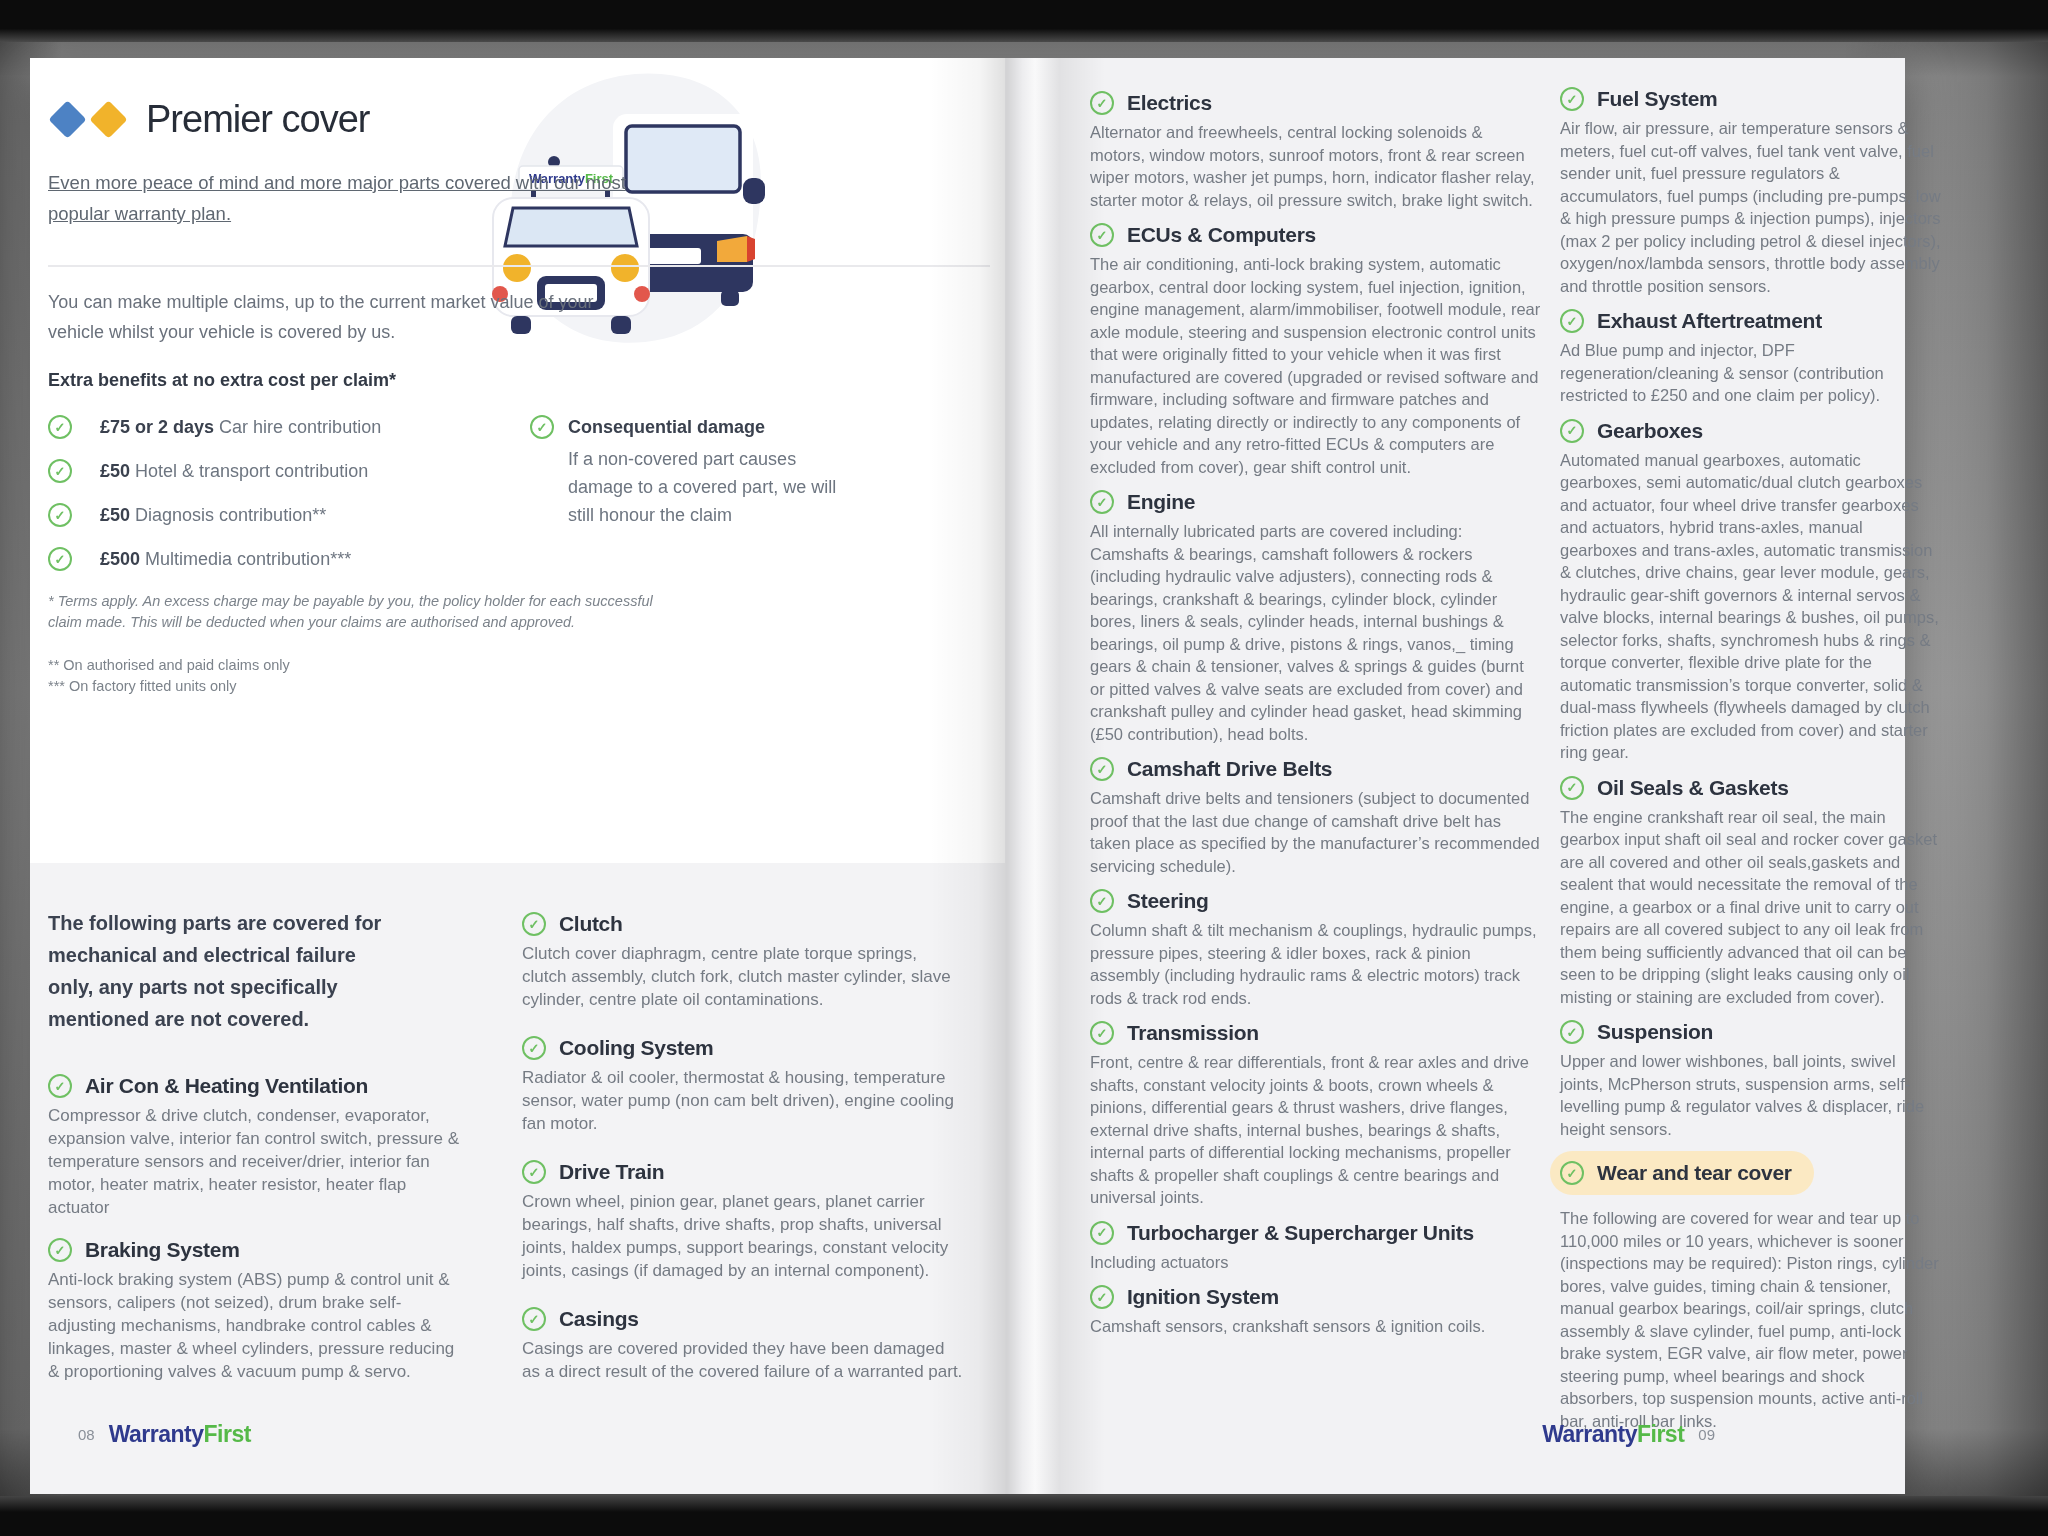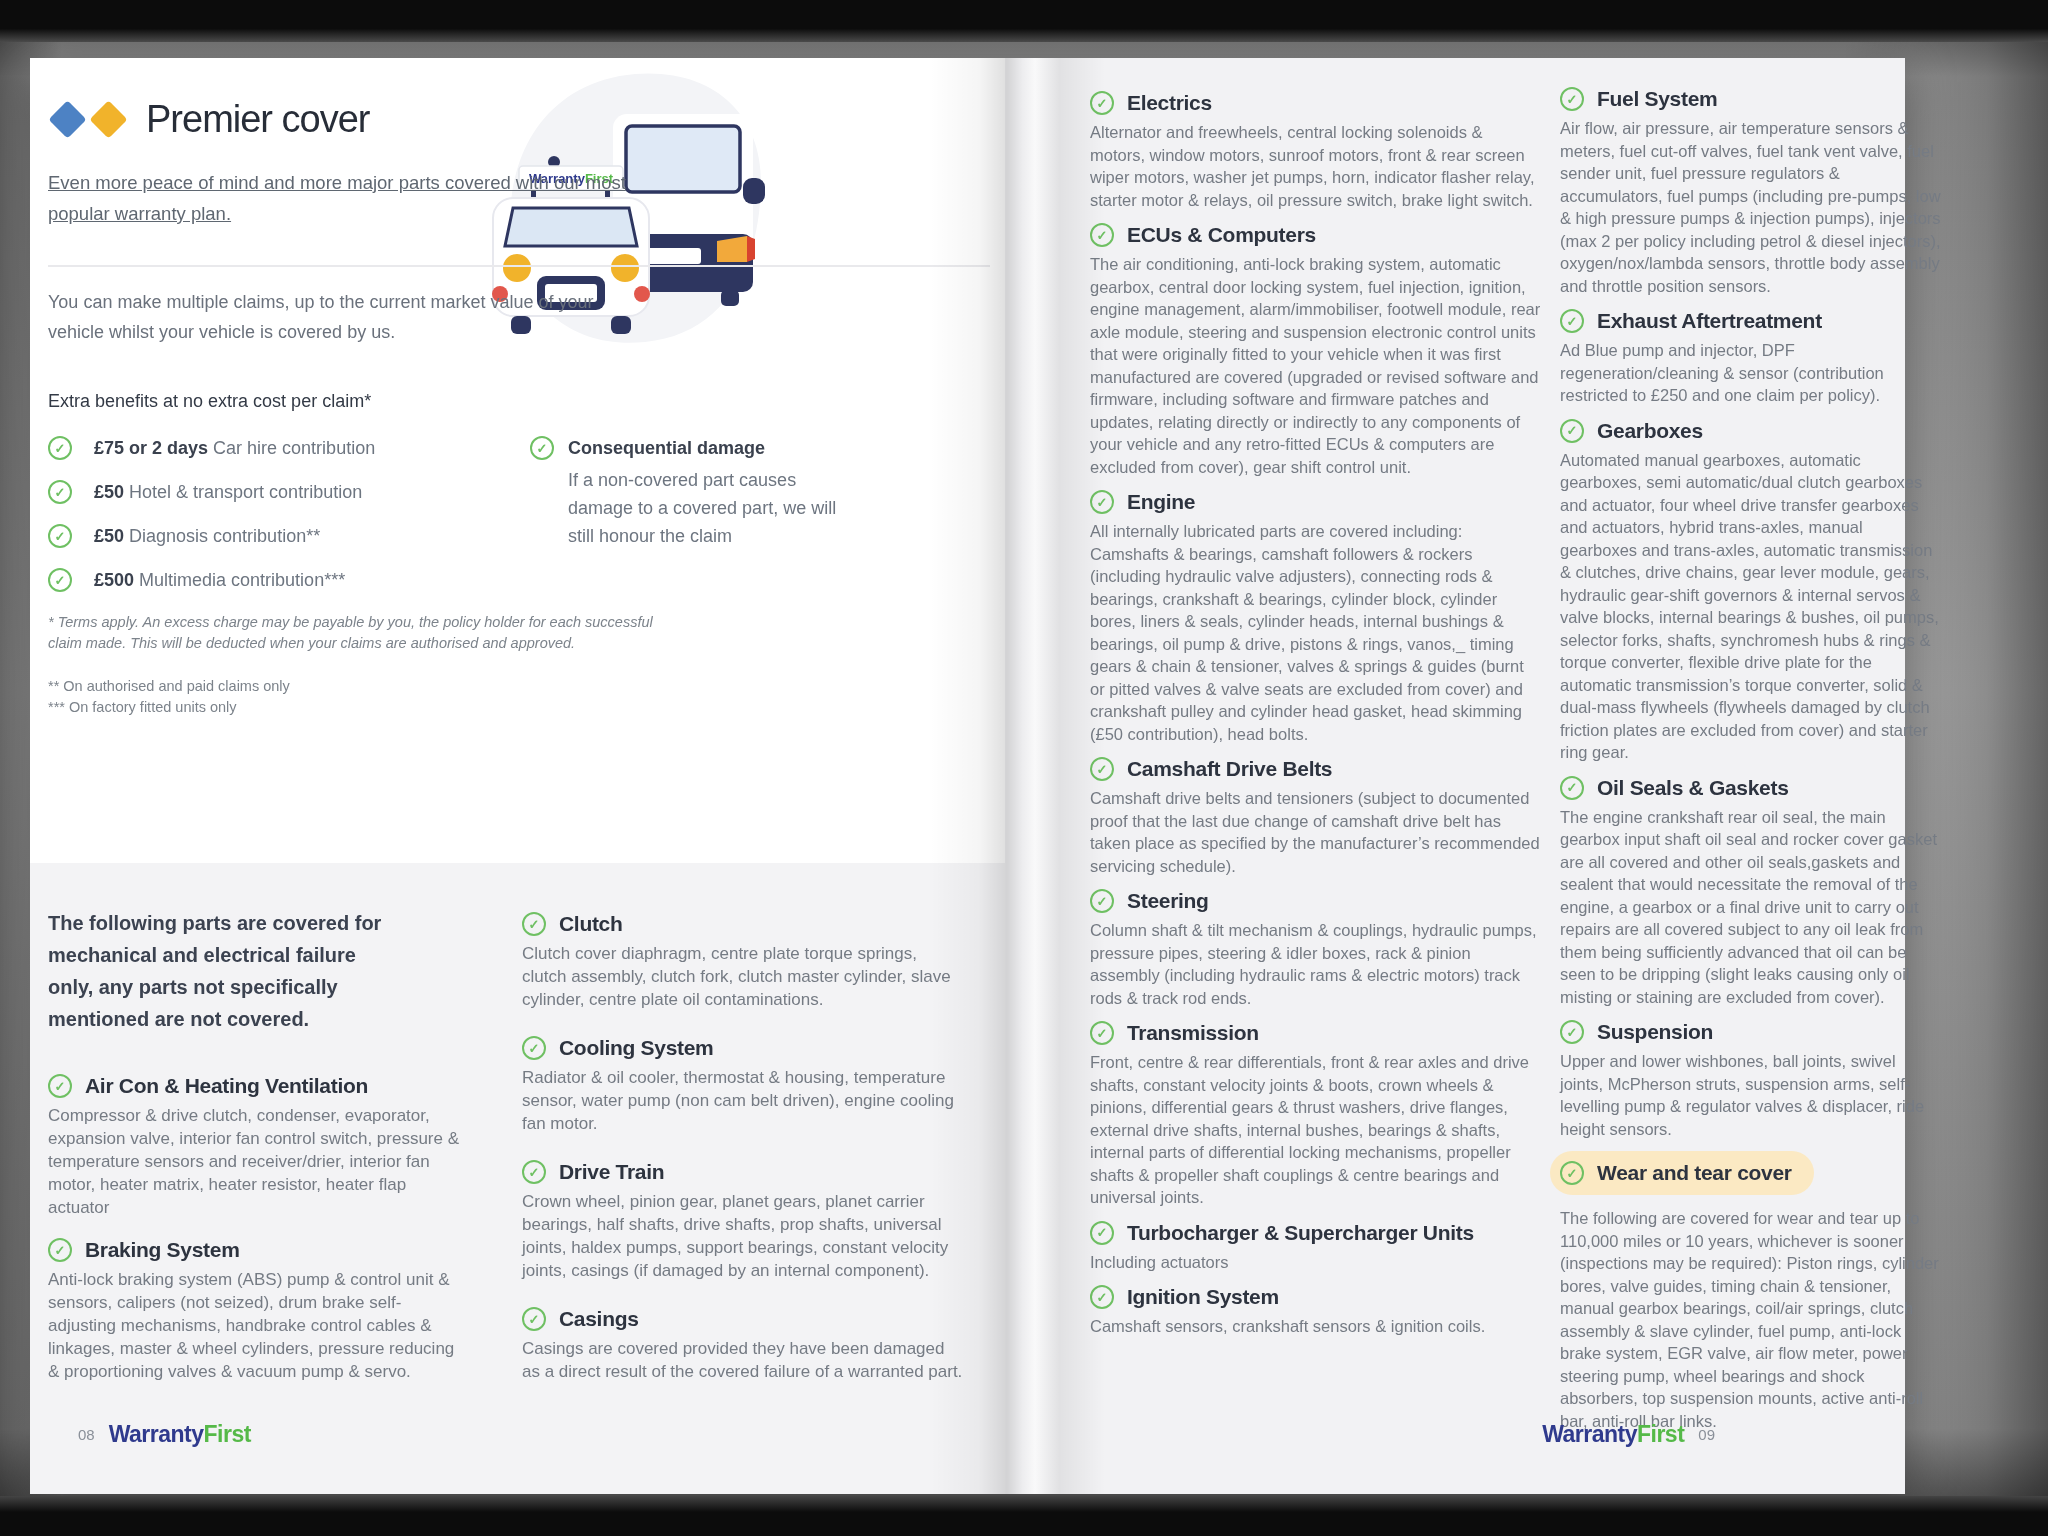--- a/index.html
+++ b/index.html
@@ -29,25 +29,25 @@
   .diamond { width:27px; height:27px; transform:rotate(45deg); border-radius:4px; display:inline-block; }
   .diamond.blue   { background:#4d82c4; margin-left:6px; }
   .diamond.yellow { background:#f1b32b; margin-left:14px; }
   .h1 { font-size:38px; font-weight:normal; color:#272d38; letter-spacing:-1px; margin-left:24px; }
   .intro { margin-top:26px; width:580px; font-size:18.5px; line-height:31px; color:#5f6771;text-decoration:underline; }
   .infobox { margin-top:28px; width:575px; background:#fdf0cc; border-radius:20px;
              padding:13px 22px; font-size:17.5px; line-height:29px; color:#39404b; }
   .divider { margin-top:36px; width:942px; height:2px; background:#e9e9ec; }
   .h2 { margin-top:42px; font-size:27px; font-weight:bold; color:#272d38; letter-spacing:-.5px; }
   .included-body { margin-top:20px; width:580px; font-size:18px; line-height:30px; color:#6a717c; }
-  .benefits-heading { margin-top:44px; font-size:18px; font-weight:normal; color:#333a46; }
+  .benefits-heading { margin-top:23px; font-size:18px; font-weight:bold; color:#333a46; }
 
   .benefits-zone { position:relative; margin-top:24px; }
   .benefit { display:flex; align-items:center; margin-bottom:20px; }
-  .benefit .txt { margin-left:22px; font-size:18px; color:#6d7580; }
+  .benefit .txt { margin-left:28px; font-size:18px; color:#6d7580; }
   .benefit .txt b { color:#3a414e; }
   .check { flex:none; width:24px; height:24px; border:2.5px solid #6fc063; border-radius:50%;
            color:#6fc063; display:flex; align-items:center; justify-content:center;
            font-size:13px; font-weight:bold; }
   .consequential { position:absolute; left:482px; top:0; width:330px; }
   .conseq-head { display:flex; align-items:center; }
   .conseq-title { margin-left:14px; font-size:18px; font-weight:bold; color:#3a414e; }
   .conseq-body { margin-left:38px; margin-top:6px; font-size:18px; line-height:28px; color:#6d7580; width:290px; }
 
   .fineprint  { margin-top:14px; font-style:italic; font-size:14.5px; line-height:21px; color:#7c838b; width:640px; }

